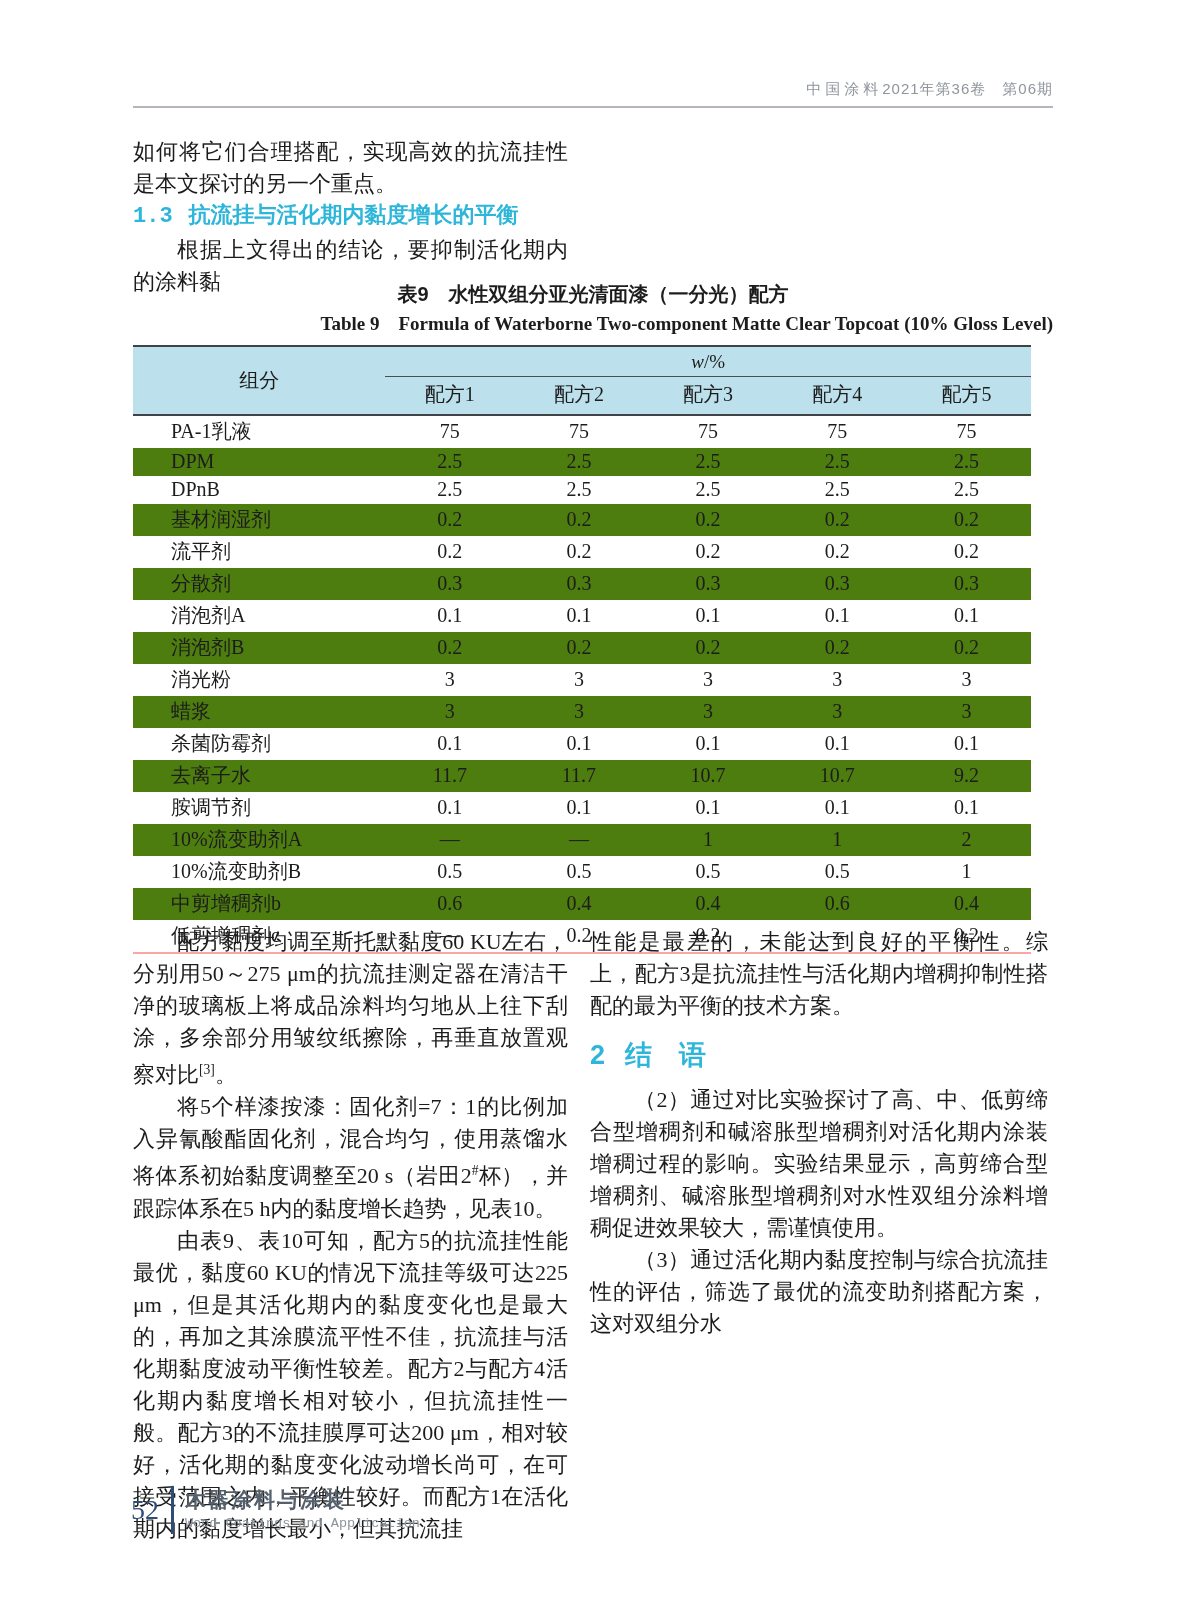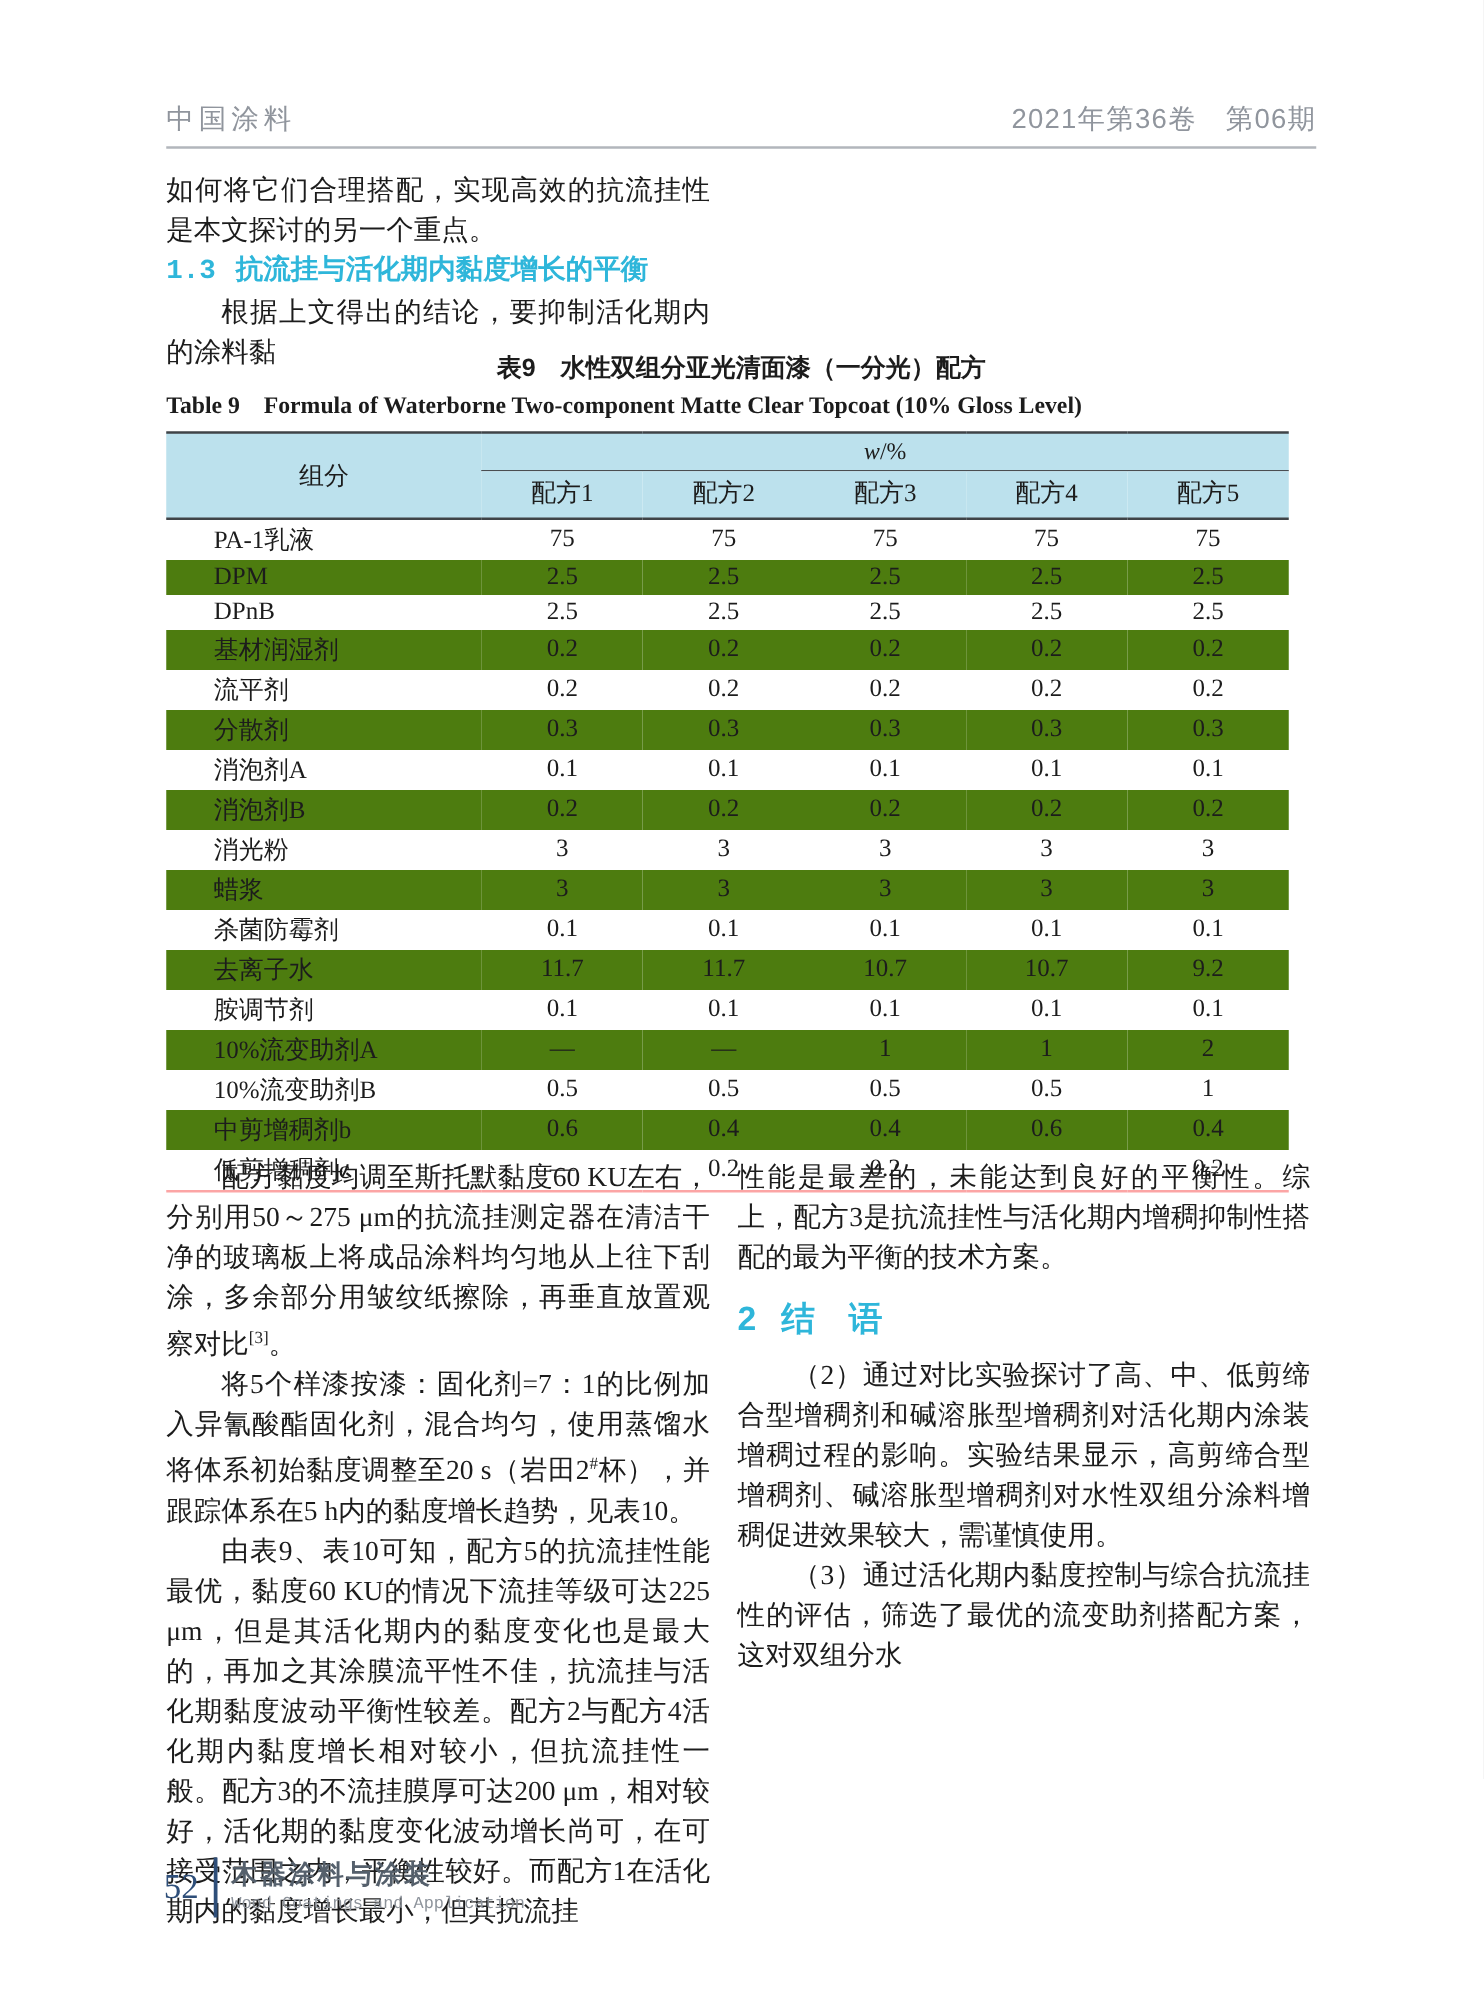--- a/index.html
+++ b/index.html
@@ -8,24 +8,24 @@
     width:1187px;height:1600px;
     margin:0 auto;
     background:#ffffff;
     font-family:"Liberation Serif","DejaVu Serif",serif;
     color:#1c1c1c;
     overflow:hidden;
   }
   
   .runhead{
     position:absolute;left:133px;top:80px;width:920px;
-    display:flex;justify-content:space-between;align-items:flex-end;
+    display:flex;justify-content:flex-end;align-items:flex-end;
     padding-bottom:7px;border-bottom:2px solid #b2b6bc;
     color:#90959d;font-family:"Liberation Sans","DejaVu Sans",sans-serif;
-    font-size:22px;
+    font-size:15px;
   }
   .runhead .jname{letter-spacing:4px;}
   .runhead .issue{letter-spacing:1px;}
   
   .twocol{position:absolute;left:133px;width:920px;display:flex;gap:27px;}
   .col-l{width:435px;}
   .col-r{width:458px;}
   .para{
     font-size:22px;line-height:32px;text-align:justify;
     margin:0;
@@ -45,21 +45,21 @@
   }
   .h-big .num{margin-right:20px;}
   sup{font-size:0.62em;}
   
   .tblock{position:absolute;left:133px;top:281px;width:920px;}
   .t-title-cn{
     text-align:center;font-family:"Liberation Sans","DejaVu Sans",sans-serif;
     font-weight:bold;font-size:20px;margin:0;
   }
   .t-title-en{
-    text-align:left;font-family:"Liberation Serif","DejaVu Serif",serif;
+    text-align:right;font-family:"Liberation Serif","DejaVu Serif",serif;
     font-weight:bold;font-size:19px;margin:3px 0 0 0;
   }
   table.t9{
     width:898px;border-collapse:collapse;margin-top:8px;
     border-top:2px solid #3f4347;
     border-bottom:2px solid #fca5a5;
     font-size:20px;
   }
   table.t9 thead td{background:#bce1ed;}
   td.comp-h{

